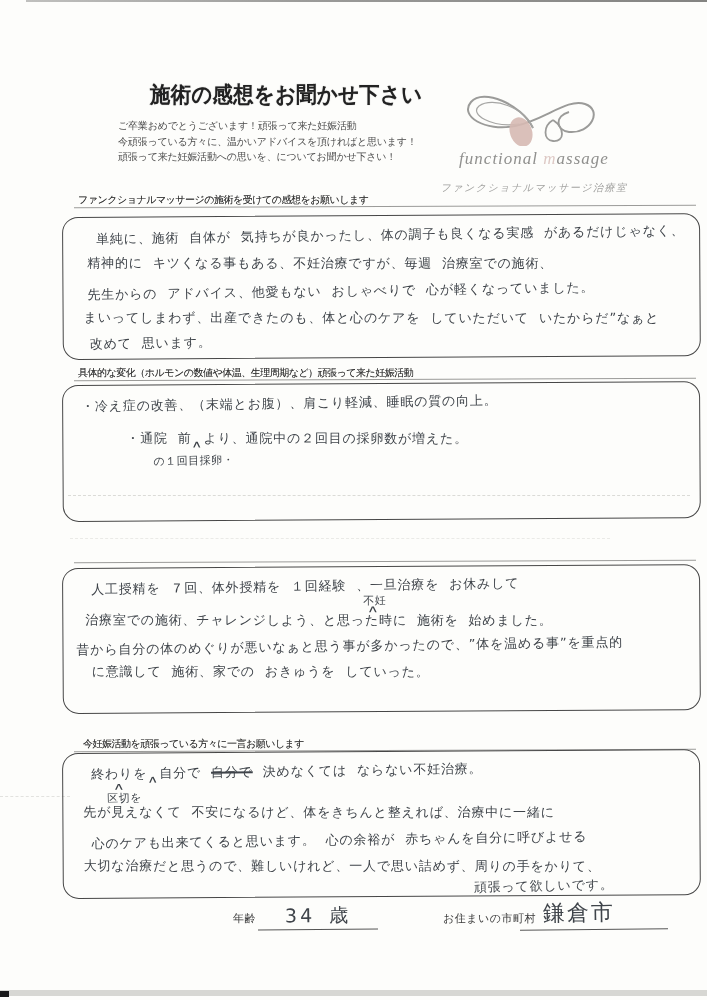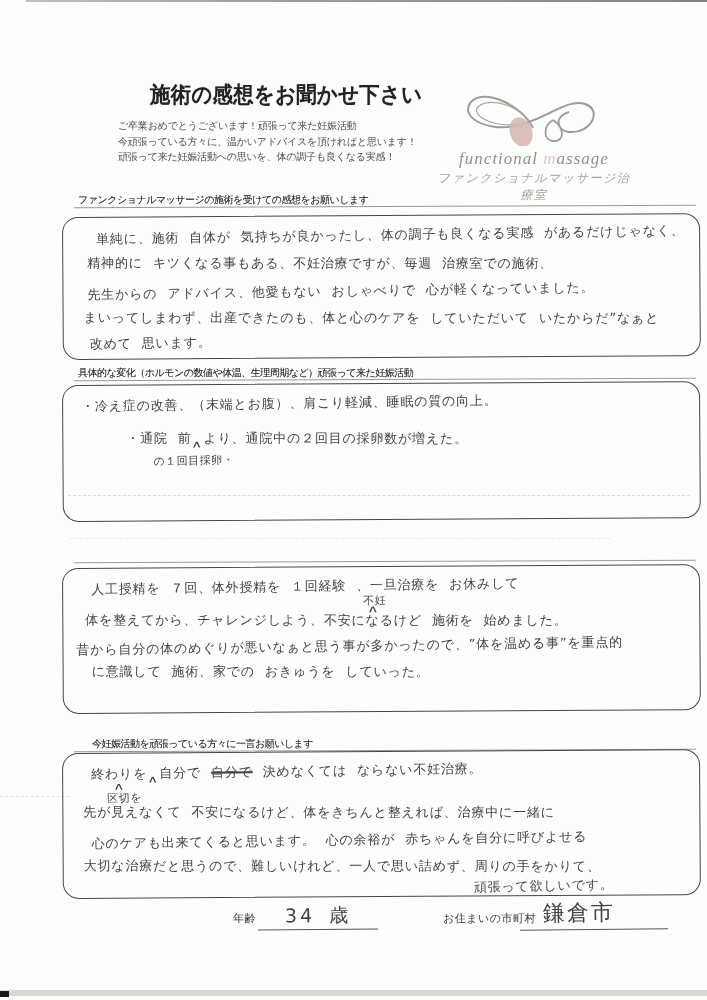--- a/index.html
+++ b/index.html
@@ -34,42 +34,42 @@
     margin:0 2px;color:#3f444a;}
   .caret-abs{position:absolute;font-family:"DejaVu Sans",sans-serif;font-size:10px;
     transform:scaleX(1.6);color:#3f444a;}
   .struck{text-decoration:line-through;text-decoration-thickness:1.5px;}
   .r1{transform:rotate(-.5deg);} .r2{transform:rotate(.4deg);} .r3{transform:rotate(-.8deg);}
   
   .logo{position:absolute;left:433px;top:84px;width:202px;text-align:center;font-style:italic;}
   .logo-word{font-family:"Liberation Serif", serif;font-size:17px;color:#90908e;
     letter-spacing:1px;line-height:18px;}
   .logo-word .lite{color:#ddc8c4;}
-  .logo-sub{font-size:12px;letter-spacing:1.5px;color:#a2a2a0;margin-top:2px;text-align:center;}
+  .logo-sub{font-size:10px;letter-spacing:1.5px;color:#a2a2a0;margin-top:13px;text-align:center;}
   
   .f-label{position:absolute;font-size:11px;color:#3a3a3a;letter-spacing:.5px;}
   .f-line{position:absolute;height:1px;background:#555;}
 </style>
 </head>
 <body>
 
 <div class="paper">
 
   <div class="top-edge"></div>
   <div class="faint" style="left:68px;top:495px;width:622px;"></div>
   <div class="faint" style="left:70px;top:538px;width:540px;opacity:.35;"></div>
   <div class="faint" style="left:0;top:796px;width:70px;opacity:.5;"></div>
   <div class="bottom-band"></div>
   <div class="bottom-chip"></div>
 
   <div class="doc-title">施術の感想をお聞かせ下さい</div>
   <div class="intro">
     <div>ご卒業おめでとうございます！頑張って来た妊娠活動</div>
     <div>今頑張っている方々に、温かいアドバイスを頂ければと思います！</div>
-    <div>頑張って来た妊娠活動への思いを、体の調子も良くなる実感！</div>
+    <div>頑張って来た妊娠活動への思いを、についてお聞かせ下さい！</div>
   </div>
 
   <div class="logo">
     <svg width="202" height="62" viewBox="0 0 202 62">
       <path d="M100,44 C88,20 50,4 38,18 C26,32 52,48 82,42 C112,36 134,14 152,20 C170,26 158,50 136,48 C122,46 122,32 136,28" fill="none" stroke="#9b9b99" stroke-width="2"></path>
       <path d="M100,44 C92,24 60,12 46,22 C36,30 58,44 86,40" fill="none" stroke="#a6a6a4" stroke-width="1.2"></path>
       <ellipse cx="88" cy="48" rx="11" ry="15" transform="rotate(-20 88 48)" fill="#d6b9b2" opacity=".9"></ellipse>
       <path d="M120,36 C132,44 132,58 120,57 C110,56 110,42 120,36" fill="none" stroke="#9b9b99" stroke-width="1.8"></path>
     </svg>
     <div class="logo-word"><span>functional</span> <span class="lite">m</span><span>assage</span></div>
@@ -92,26 +92,26 @@
     <div class="hw r1" style="left:18px;top:10px;">・冷え症の改善、（末端とお腹）、肩こり軽減、睡眠の質の向上。</div>
     <div class="hw r2" style="left:18px;top:45px;margin-left:45px;"><span>・通院 前</span><span class="caret">∧</span><span>より、通院中の２回目の採卵数が増えた。</span></div>
     <div class="hw hw-sm r3" style="left:90px;top:68px;">の１回目採卵・</div>
   </div>
 
   <div class="sec-underline" style="top:561px;"></div>
   <div class="answer-box" style="top:568px;height:144px;">
     <div class="hw r1" style="left:28px;top:10px;">人工授精を ７回、体外授精を １回経験 、一旦治療を お休みして</div>
     <div class="hw hw-sm" style="left:300px;top:26px;">不妊</div>
     <div class="caret-abs" style="left:306px;top:36px;">∧</div>
-    <div class="hw r2" style="left:22px;top:44px;">体を整えてから、チャレンジしよう、不安になるけど 施術を 始めました。</div>
+    <div class="hw r2" style="left:22px;top:44px;">治療室での施術、チャレンジしよう、と思った時に 施術を 始めました。</div>
     <div class="hw r1" style="left:13px;top:70px;">昔から自分の体のめぐりが悪いなぁと思う事が多かったので、”体を温める事”を重点的</div>
     <div class="hw r2" style="left:28px;top:95px;">に意識して 施術、家での おきゅうを していった。</div>
   </div>
 
-  <div class="sec-label" style="left:92px;top:737px;">今妊娠活動を頑張っている方々に一言お願いします</div>
+  <div class="sec-label" style="left:83px;top:737px;">今妊娠活動を頑張っている方々に一言お願いします</div>
   <div class="sec-underline" style="top:750px;"></div>
   <div class="answer-box" style="top:753px;height:144px;">
     <div class="hw r1" style="left:28px;top:10px;"><span>終わりを</span><span class="caret">∧</span><span>自分で</span> <span class="struck">自分で</span> <span>決めなくては ならない不妊治療。</span></div>
     <div class="caret-abs" style="left:52px;top:27px;">∧</div>
     <div class="hw hw-sm r3" style="left:44px;top:37px;">区切を</div>
     <div class="hw r2" style="left:20px;top:51px;">先が見えなくて 不安になるけど、体をきちんと整えれば、治療中に一緒に</div>
     <div class="hw r1" style="left:28px;top:79px;">心のケアも出来てくると思います。 心の余裕が 赤ちゃんを自分に呼びよせる</div>
     <div class="hw r2" style="left:20px;top:105px;">大切な治療だと思うので、難しいけれど、一人で思い詰めず、周りの手をかりて、</div>
     <div class="hw r3" style="left:410px;top:126px;">頑張って欲しいです。</div>
   </div>

